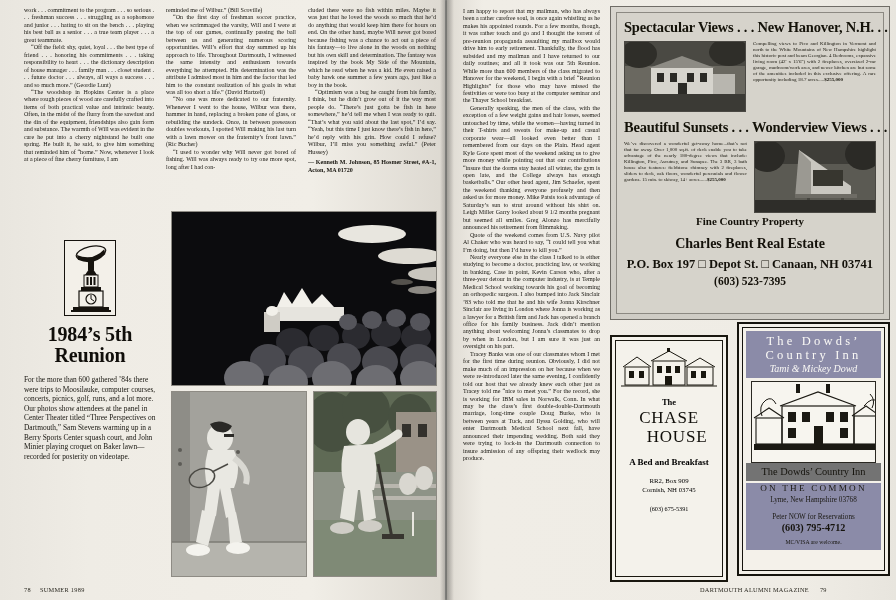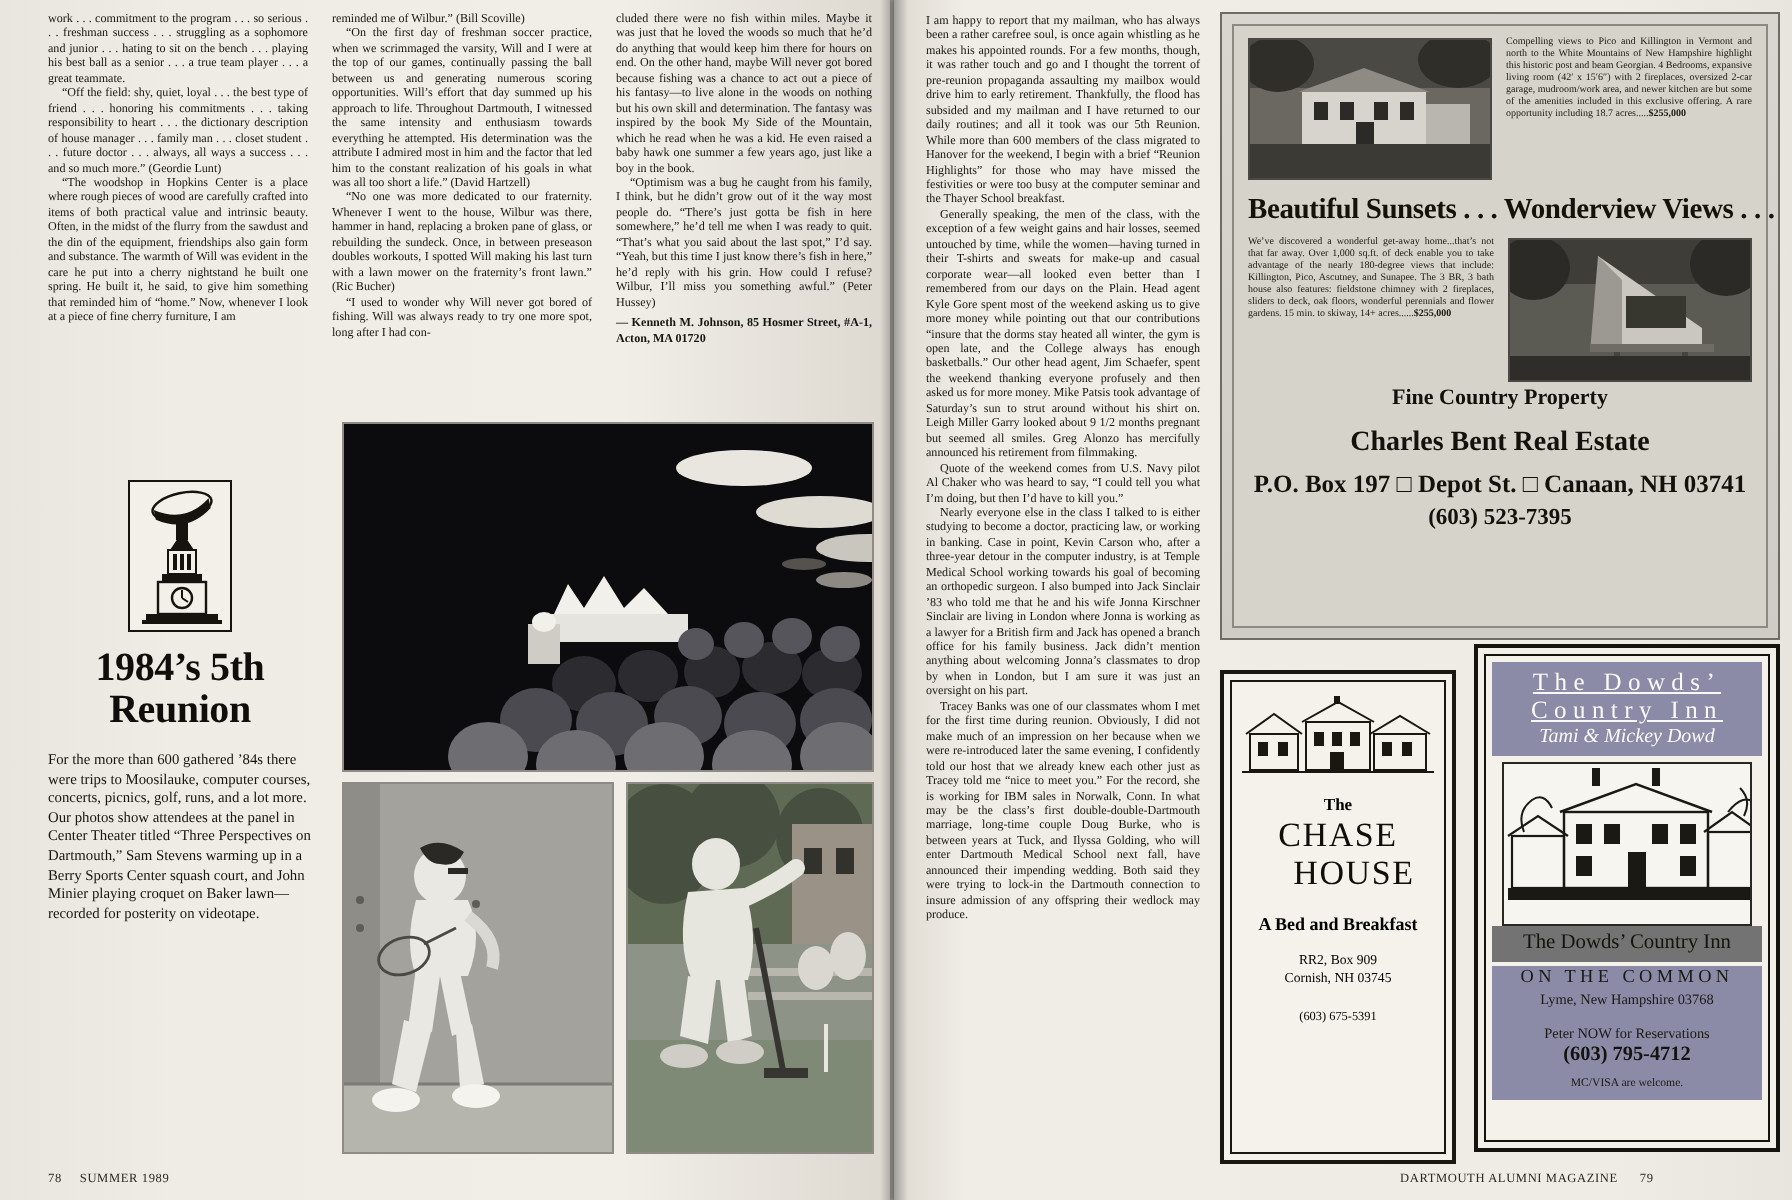--- a/index.html
+++ b/index.html
@@ -125,21 +125,21 @@
   .chase-addr { font-size: 6.8px; line-height: 8.5px; margin-top: 10px; }
   .chase-tel { font-size: 6.2px; margin-top: 11px; }
 
   
   #ad-dowds {
     left: 737px; top: 322px; width: 153px; height: 254px;
     background: #f2efe8; border: 2px solid #15130d; padding: 3px;
   }
   #dowds-in { border: 1px solid #15130d; height: 100%; background: #f4f1ea; padding: 3px; }
   #dowds-banner { background: #8b8ba8; padding: 3px 2px 4px 2px; text-align: center; }
-  .dowds-t1 { font-size: 12.5px; letter-spacing: 3.2px; color: #faf9f6; line-height: 14px; text-decoration: underline; }
+  .dowds-t1 { font-size: 12.5px; letter-spacing: 3.2px; color: #faf9f6; line-height: 14px; }
   .dowds-t2 { font-size: 10px; font-style: italic; color: #faf9f6; margin-top: 1px; }
   #dowds-pic { background: #f7f5ef; border: 1px solid #2a2822; margin: 3px 5px 0 5px;
                height: 82px; position: relative; overflow: hidden; }
   .dowds-name { text-align: center; font-size: 10.4px; color: #15130d; padding: 3px 0 4px 0;
                 background: #737373; }
   #dowds-lower { background: #8b8ba8; text-align: center; padding: 0 4px 5px 4px; }
   .dowds-common { font-size: 9.2px; letter-spacing: 2.2px; color: #1b1913; margin-top: 2px; }
   .dowds-town { font-size: 7.2px; color: #1b1913; margin-top: 3px; }
   .dowds-bullets { font-size: 7.1px; color: #1b1913; margin-top: 8px; line-height: 9.6px; }
   .dowds-bullets .b { display: block; }
@@ -327,20 +327,21 @@
   <div id="rcol">
     <p class="noind">I am happy to report that my mailman, who has always been a rather carefree soul, is once again whistling as he makes his appointed rounds. For a few months, though, it was rather touch and go and I thought the torrent of pre-reunion propaganda assaulting my mailbox would drive him to early retirement. Thankfully, the flood has subsided and my mailman and I have returned to our daily routines; and all it took was our 5th Reunion. While more than 600 members of the class migrated to Hanover for the weekend, I begin with a brief “Reunion Highlights” for those who may have missed the festivities or were too busy at the computer seminar and the Thayer School breakfast.</p>
     <p>Generally speaking, the men of the class, with the exception of a few weight gains and hair losses, seemed untouched by time, while the women—having turned in their T-shirts and sweats for make-up and casual corporate wear—all looked even better than I remembered from our days on the Plain. Head agent Kyle Gore spent most of the weekend asking us to give more money while pointing out that our contributions “insure that the dorms stay heated all winter, the gym is open late, and the College always has enough basketballs.” Our other head agent, Jim Schaefer, spent the weekend thanking everyone profusely and then asked us for more money. Mike Patsis took advantage of Saturday’s sun to strut around without his shirt on. Leigh Miller Garry looked about 9 1/2 months pregnant but seemed all smiles. Greg Alonzo has mercifully announced his retirement from filmmaking.</p>
     <p>Quote of the weekend comes from U.S. Navy pilot Al Chaker who was heard to say, “I could tell you what I’m doing, but then I’d have to kill you.”</p>
     <p>Nearly everyone else in the class I talked to is either studying to become a doctor, practicing law, or working in banking. Case in point, Kevin Carson who, after a three-year detour in the computer industry, is at Temple Medical School working towards his goal of becoming an orthopedic surgeon. I also bumped into Jack Sinclair ’83 who told me that he and his wife Jonna Kirschner Sinclair are living in London where Jonna is working as a lawyer for a British firm and Jack has opened a branch office for his family business. Jack didn’t mention anything about welcoming Jonna’s classmates to drop by when in London, but I am sure it was just an oversight on his part.</p>
     <p>Tracey Banks was one of our classmates whom I met for the first time during reunion. Obviously, I did not make much of an impression on her because when we were re-introduced later the same evening, I confidently told our host that we already knew each other just as Tracey told me “nice to meet you.” For the record, she is working for IBM sales in Norwalk, Conn. In what may be the class’s first double-double-Dartmouth marriage, long-time couple Doug Burke, who is between years at Tuck, and Ilyssa Golding, who will enter Dartmouth Medical School next fall, have announced their impending wedding. Both said they were trying to lock-in the Dartmouth connection to insure admission of any offspring their wedlock may produce.</p>
   </div>
 
   <div class="ad" id="ad-bent">
     <div id="ad-bent-inner">
+      <div class="bent-head">Spectacular Views . . . New Hanover, N.H. . .</div>
       <div class="bent-row">
         <div class="bent-photo" id="bent-photo1">
           <svg width="120" height="69" viewBox="0 0 120 69">
             <rect width="120" height="69" fill="#6a6860"></rect>
             <rect x="0" y="0" width="120" height="24" fill="#4a4943"></rect>
             <g fill="#2f2e29">
                 <ellipse cx="14" cy="12" rx="18" ry="14"></ellipse>
                 <ellipse cx="104" cy="10" rx="20" ry="14"></ellipse>
               </g>
             <rect x="0" y="52" width="120" height="17" fill="#3b3a35"></rect>

